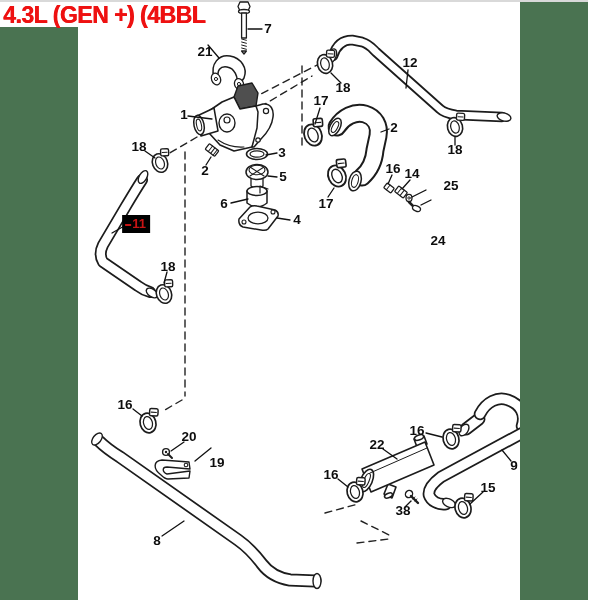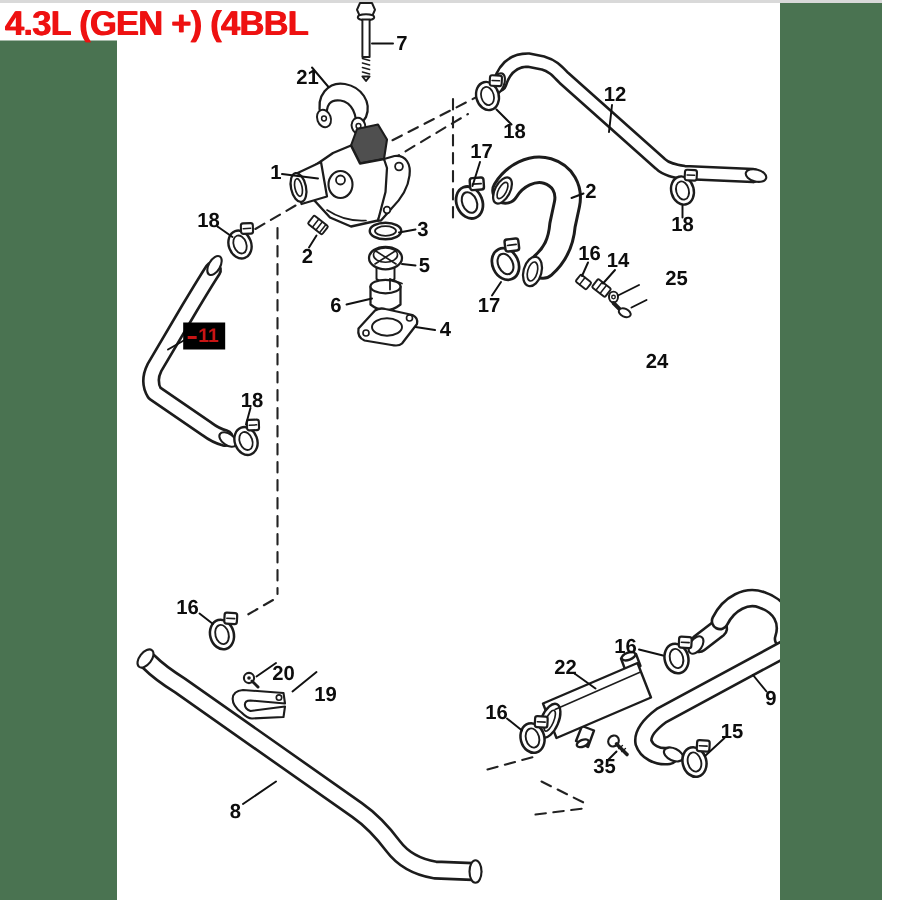--- a/index.html
+++ b/index.html
@@ -282,20 +282,20 @@
       <div class="callout" style="left: 125px; top: 405px;">16</div>
       <div class="callout" style="left: 331px; top: 475px;">16</div>
       <div class="callout" style="left: 417px; top: 431px;">16</div>
       <div class="callout" style="left: 321px; top: 101px;">17</div>
       <div class="callout" style="left: 326px; top: 204px;">17</div>
       <div class="callout" style="left: 139px; top: 147px;">18</div>
       <div class="callout" style="left: 168px; top: 267px;">18</div>
       <div class="callout" style="left: 343px; top: 88px;">18</div>
       <div class="callout" style="left: 455px; top: 150px;">18</div>
       <div class="callout" style="left: 217px; top: 463px;">19</div>
-      <div class="callout" style="left: 189px; top: 449px;">20</div>
+      <div class="callout" style="left: 189px; top: 437px;">20</div>
       <div class="callout" style="left: 205px; top: 52px;">21</div>
       <div class="callout" style="left: 377px; top: 445px;">22</div>
-      <div class="callout" style="left: 403px; top: 511px;">35</div>
+      <div class="callout" style="left: 403px; top: 511px;">38</div>
       <div class="callout" style="left: 438px; top: 197px; margin-top: 44px;">24</div>
       <div class="callout" style="left: 432px; top: 186px; margin-left: 19px;">25</div>
     </div>
 </div>
 
 </body></html>

